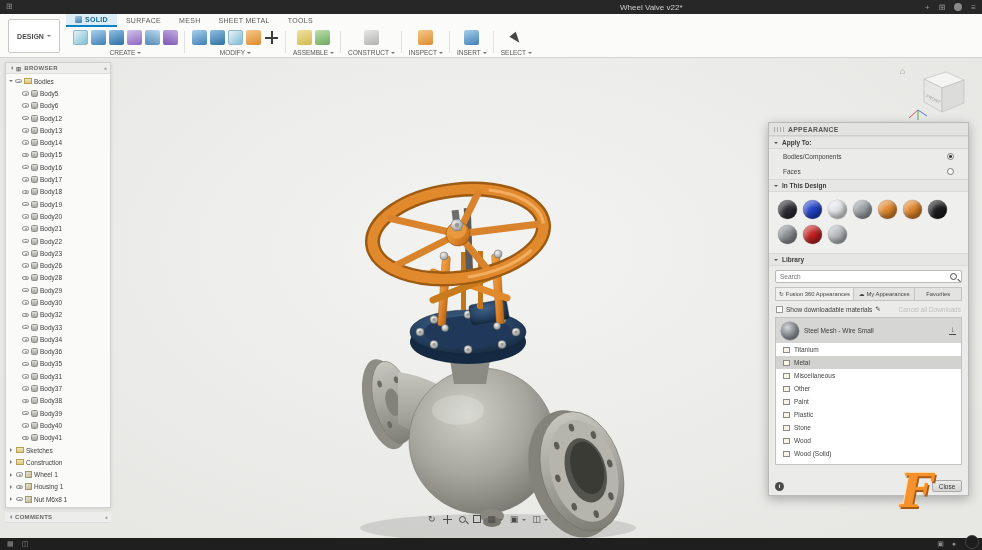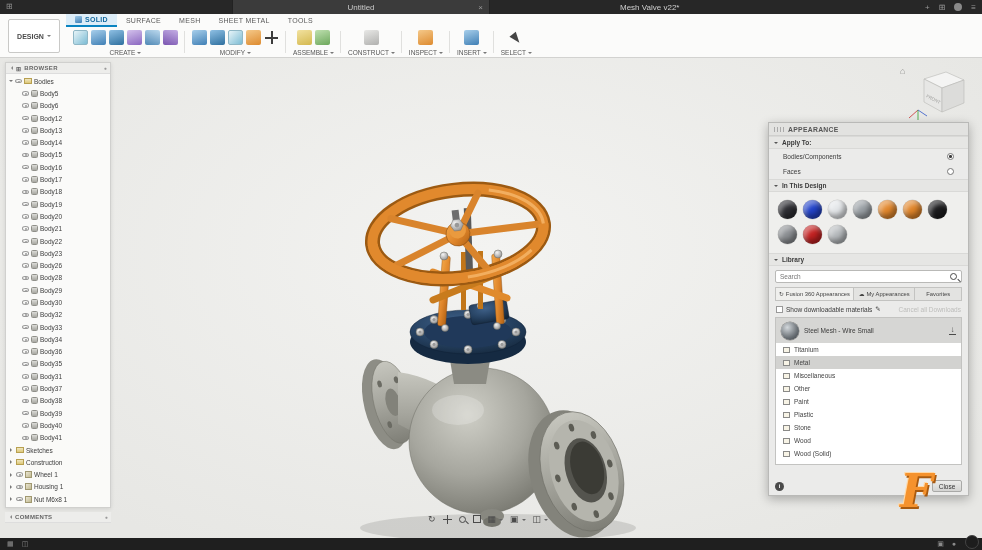--- a/index.html
+++ b/index.html
@@ -279,25 +279,21 @@
         <span class="dock-caret"></span>
       <span>▣</span>
         <span class="dock-caret"></span>
       <span>◫</span>
         <span class="dock-caret"></span>
     </div>
   </div>
 
   <div class="titlebar">
     <span class="tb-appicon">⊞</span>
-    <div class="tb-tab">
-      <span>Untitled</span>
-      <span class="x">×</span>
-    </div>
-    <div class="tb-doc">Mesh Valve v22*</div>
+    <div class="tb-doc">Wheel Valve v22*</div>
     <div class="tb-right">
       <span>+</span>
       <span>⊞</span>
       <span class="tb-avatar"></span>
       <span>≡</span>
     </div>
   </div>
 
   <div class="ribbon">
     <div class="design-btn">

